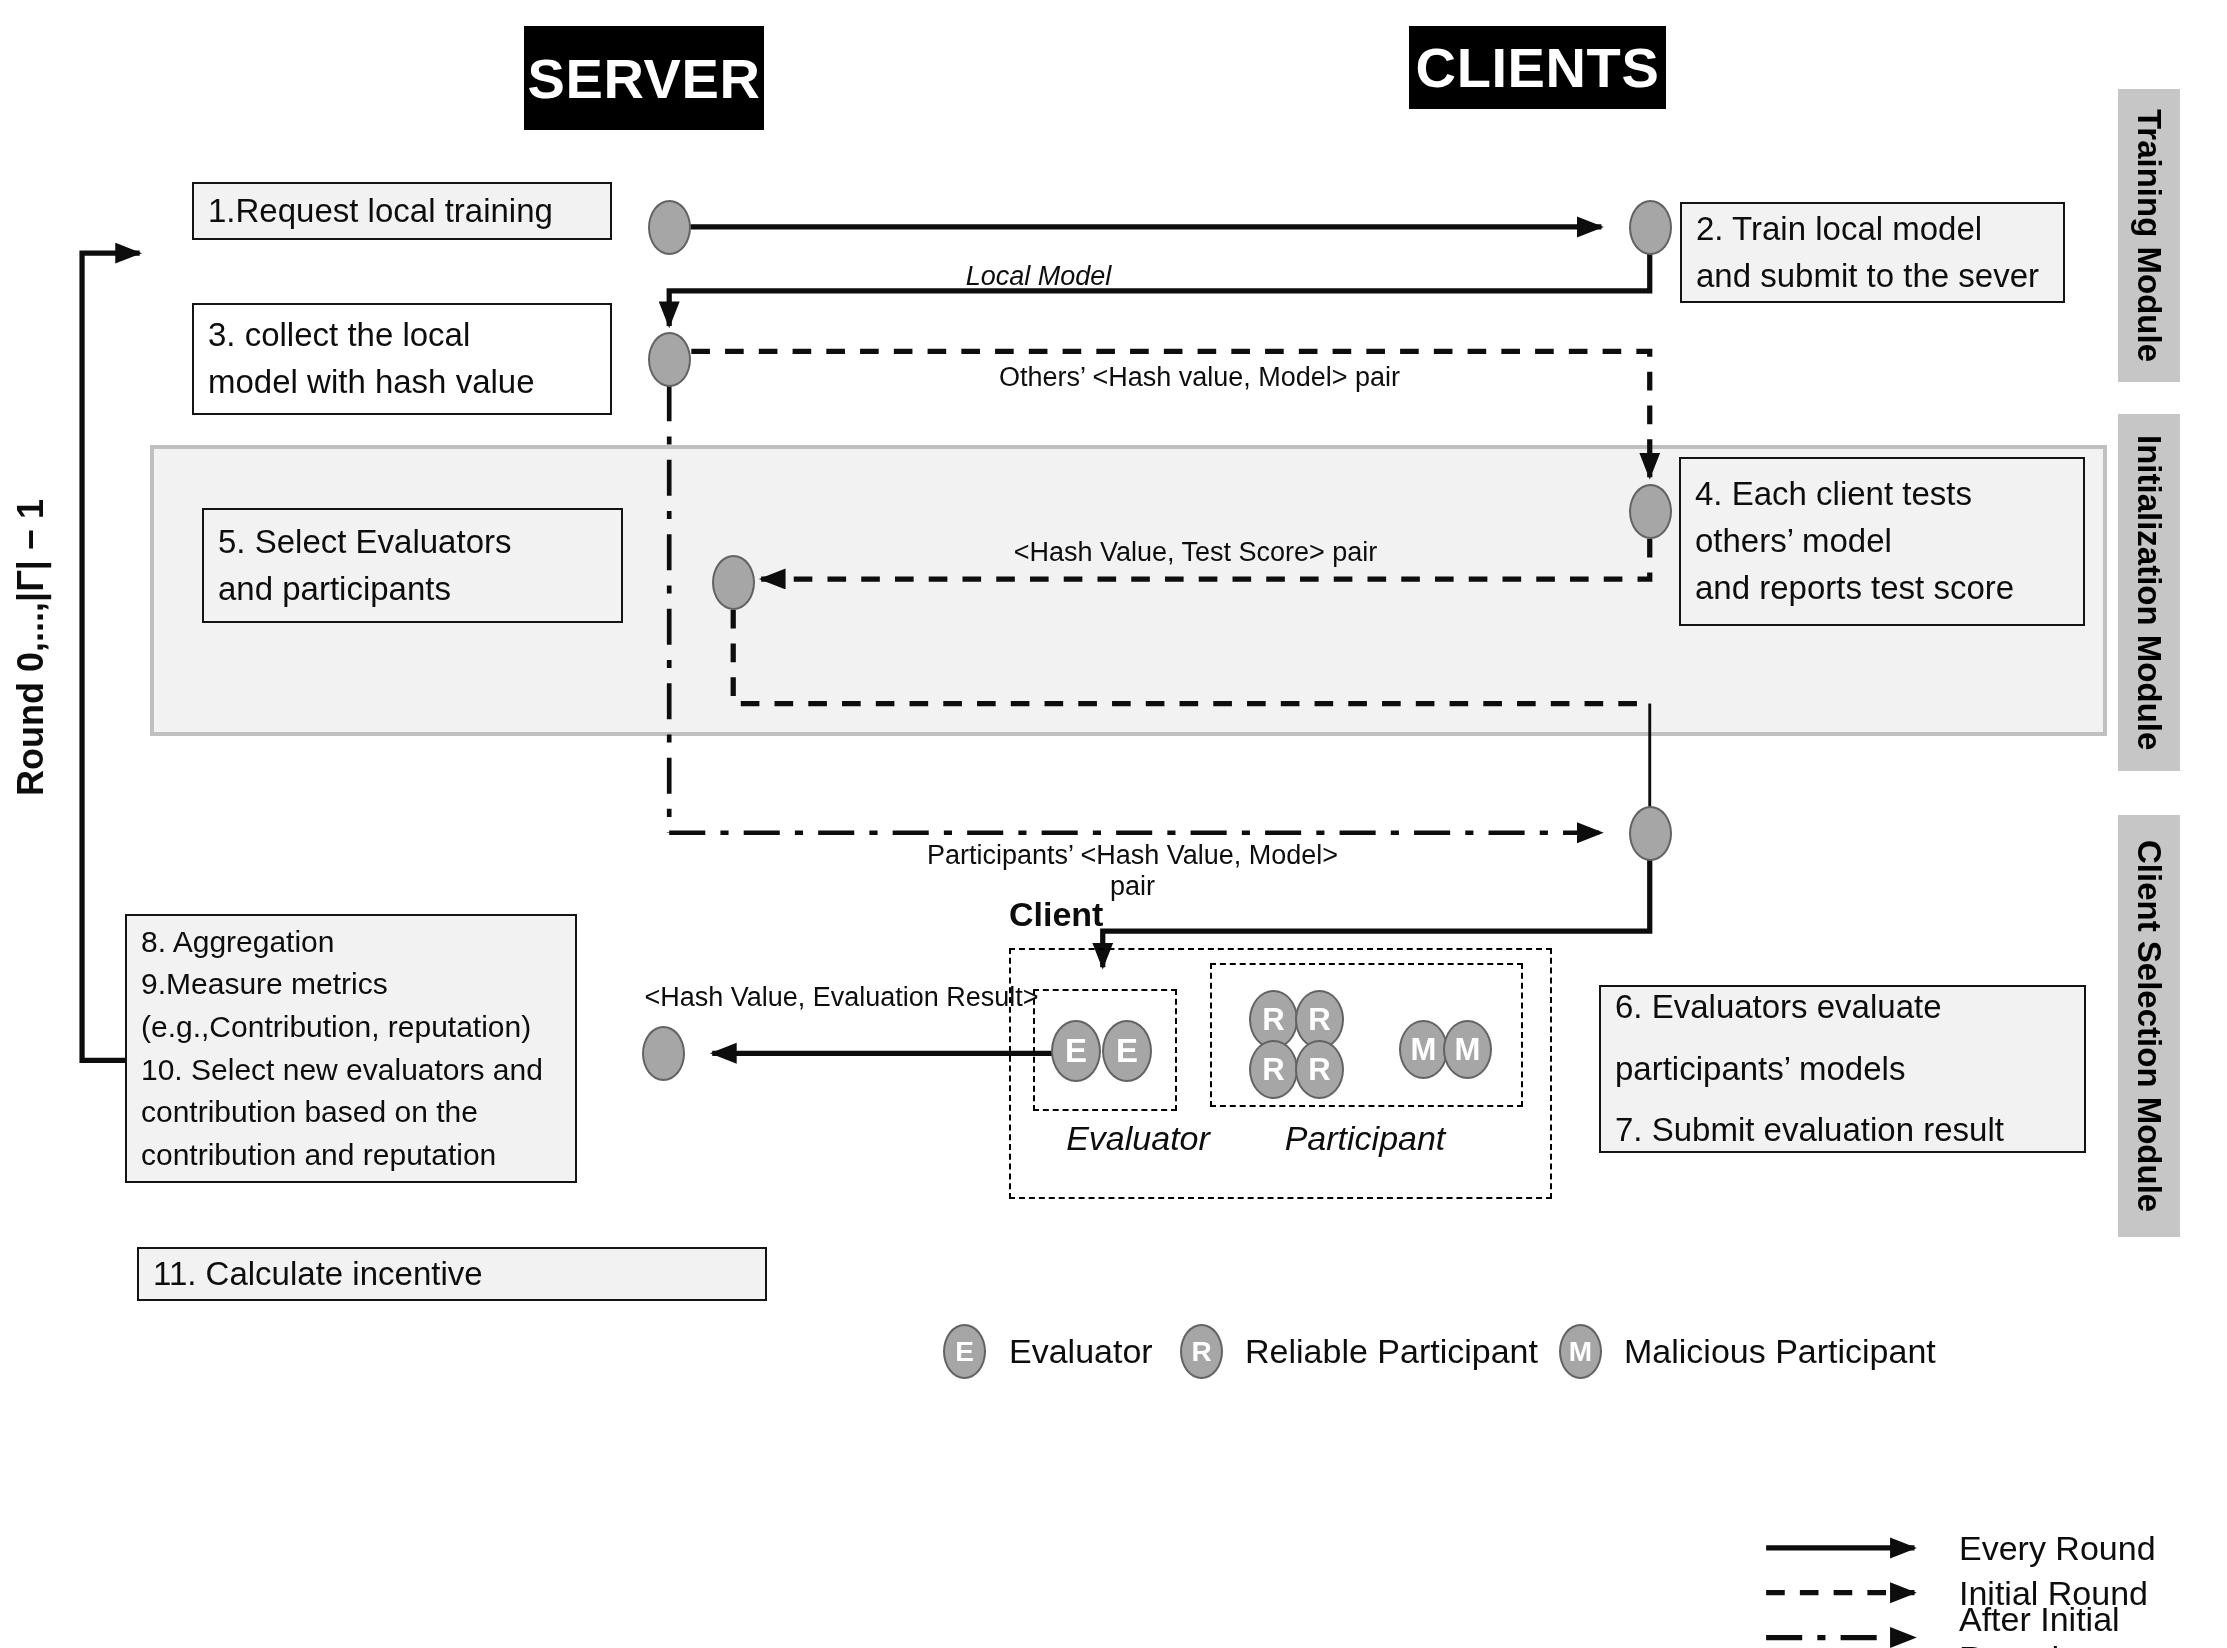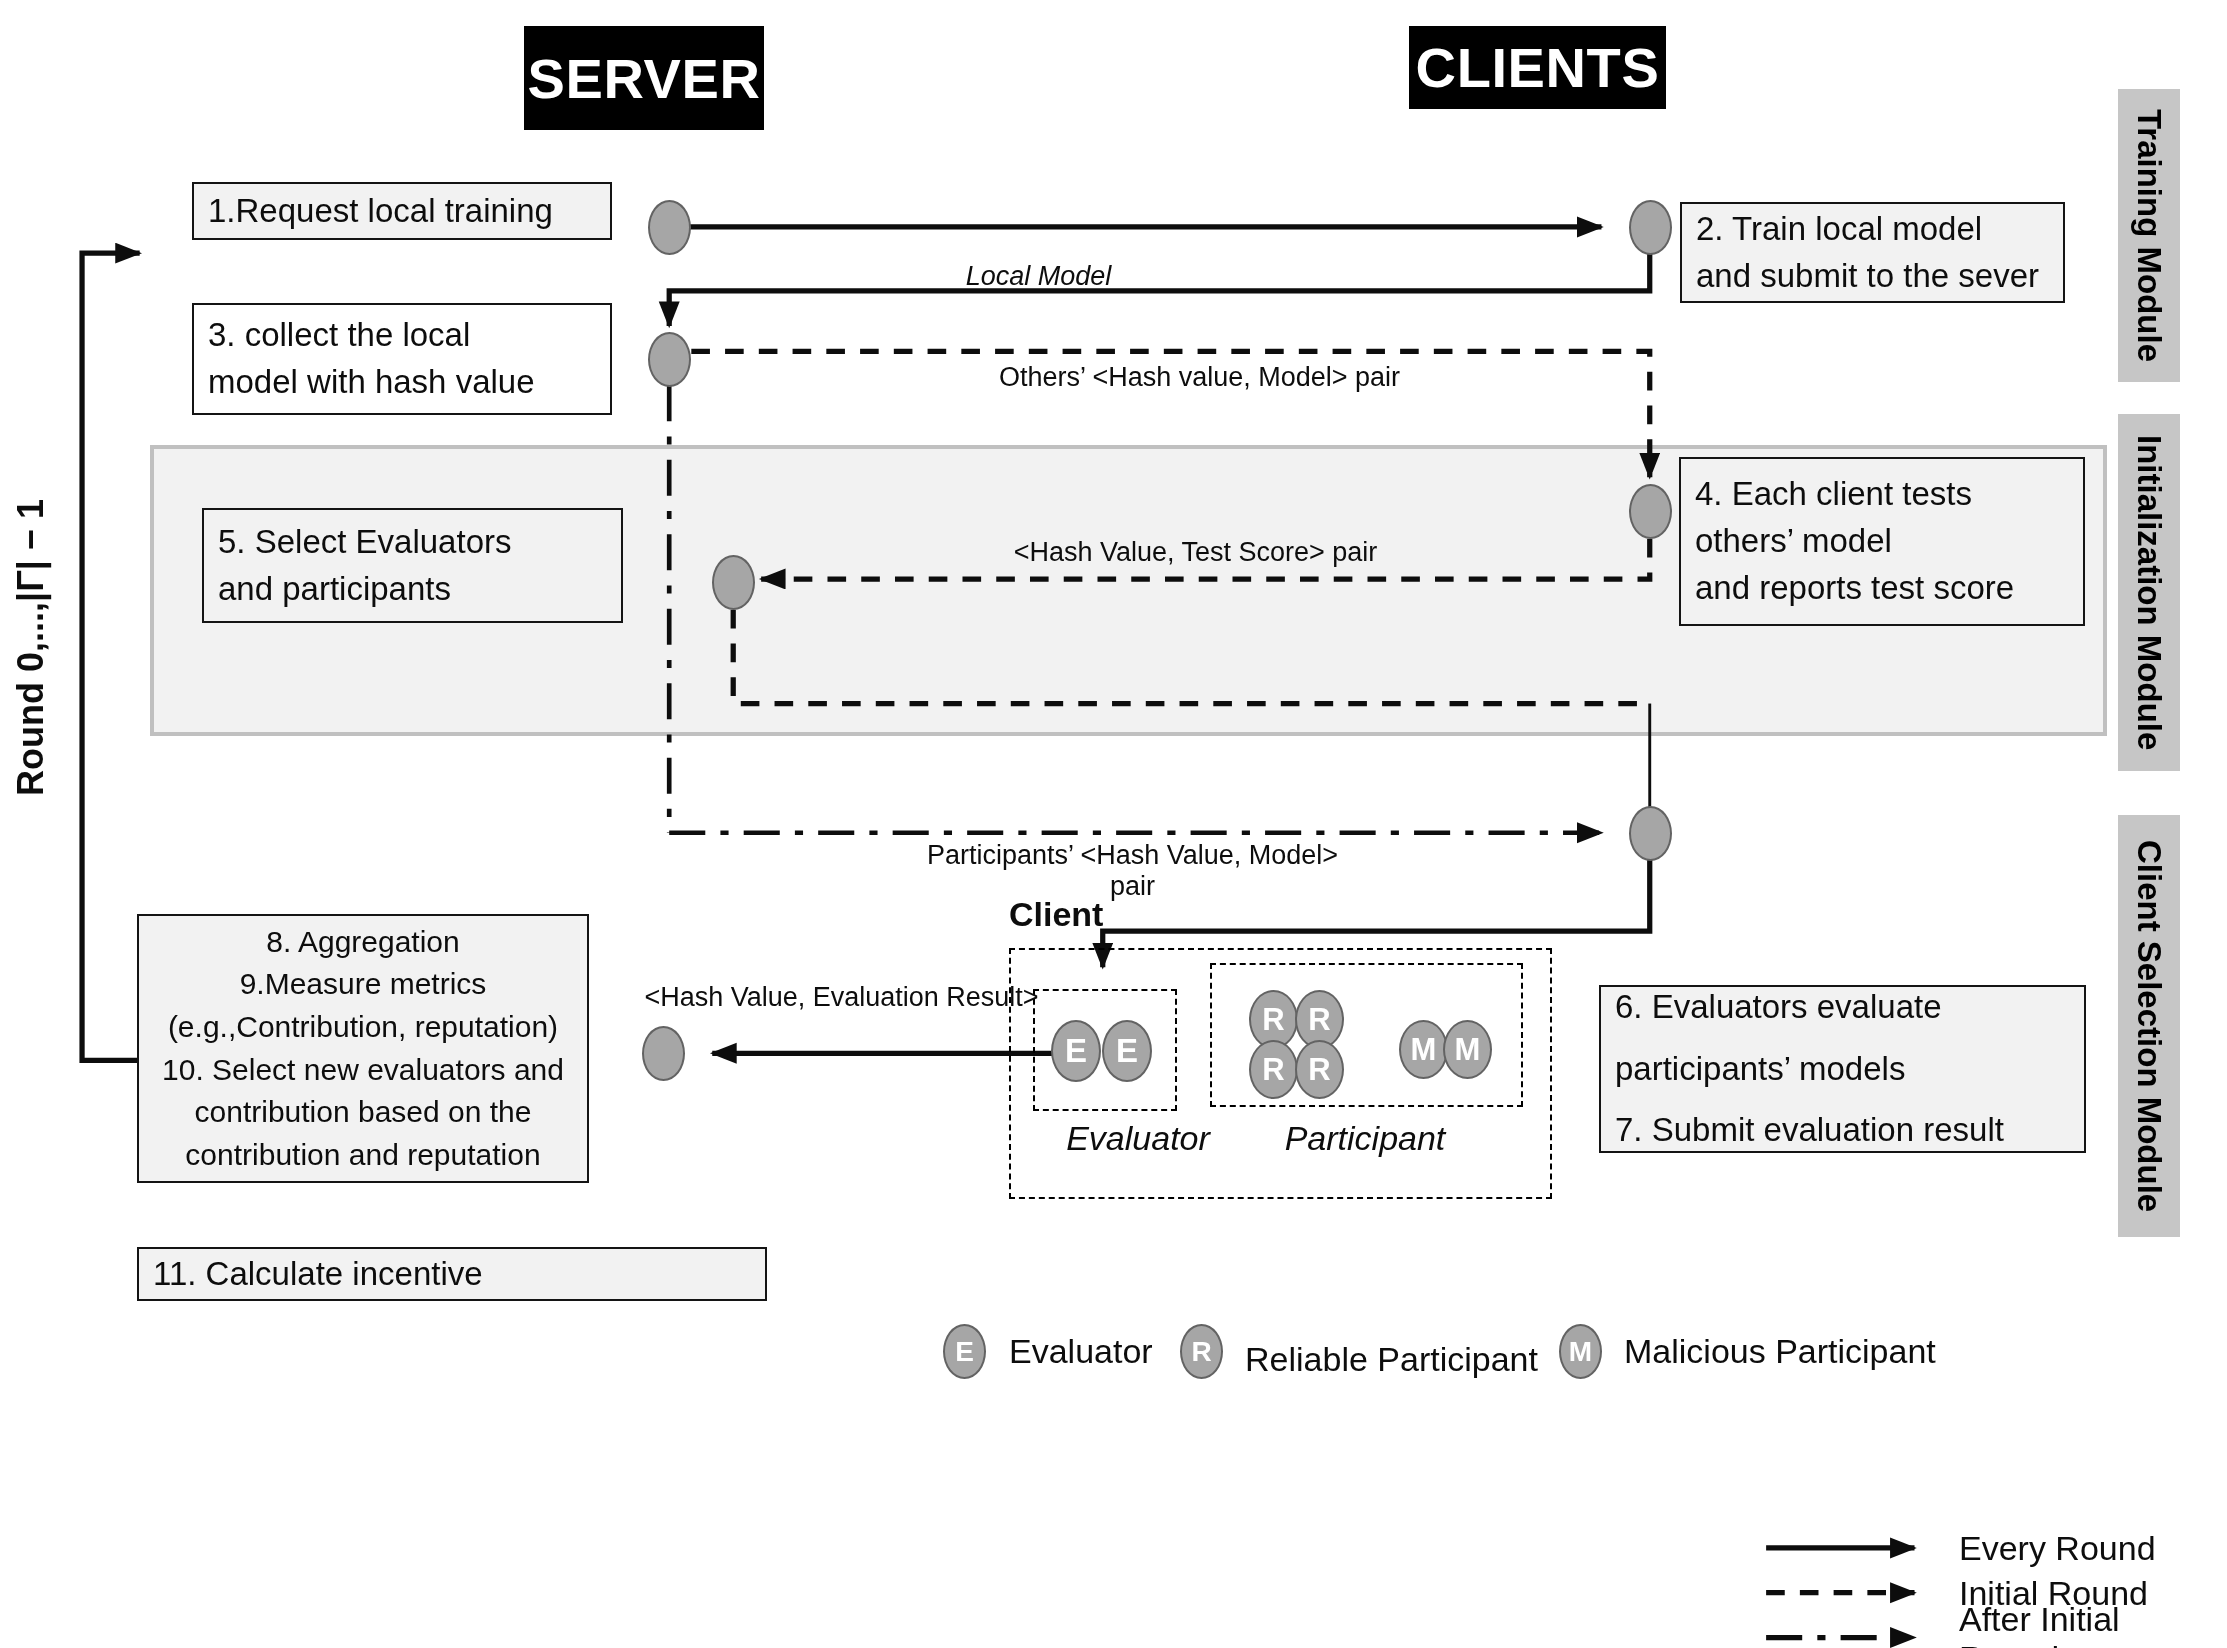--- a/index.html
+++ b/index.html
@@ -88,21 +88,21 @@
   <div class="ln">5. Select Evaluators</div>
   <div class="ln">and participants</div>
 </div>
 
 <div class="abs stepbox" style="left:1599px;top:985px;width:487px;height:168px;gap:15px;">
   <div class="ln">6. Evaluators evaluate</div>
   <div class="ln">participants’ models</div>
   <div class="ln">7. Submit evaluation result</div>
 </div>
 
-<div class="abs stepbox" style="left:137px;top:914px;width:452px;height:269px;font-size:30px;align-items:center;">
+<div class="abs stepbox" style="left:125px;top:914px;width:452px;height:269px;font-size:30px;">
   <div class="ln">8. Aggregation</div>
   <div class="ln">9.Measure metrics</div>
   <div class="ln">(e.g.,Contribution, reputation)</div>
   <div class="ln">10. Select new evaluators and</div>
   <div class="ln">contribution based on the</div>
   <div class="ln">contribution and reputation</div>
 </div>
 
 <div class="abs stepbox" style="left:137px;top:1247px;width:630px;height:54px;">
   <div class="ln">11.  Calculate incentive</div>
@@ -141,20 +141,20 @@
 <div class="abs itallabel" style="left:1042px;top:1119px;width:192px;text-align:center;">Evaluator</div>
 <div class="abs itallabel" style="left:1266px;top:1119px;width:198px;text-align:center;">Participant</div>
 
 <div class="abs tab" style="left:2118px;top:89px;width:62px;height:293px;">Training Module</div>
 <div class="abs tab" style="left:2118px;top:414px;width:62px;height:357px;">Initialization Module</div>
 <div class="abs tab" style="left:2118px;top:815px;width:62px;height:422px;">Client Selection Module</div>
 
 <div class="abs node" style="left:943px;top:1324px;width:43px;height:55px;font-size:28px;">E</div>
 <div class="abs legend-row-label" style="left:1009px;top:1324px;height:55px;">Evaluator</div>
 <div class="abs node" style="left:1180px;top:1324px;width:43px;height:55px;font-size:28px;">R</div>
-<div class="abs legend-row-label" style="left:1245px;top:1324px;height:55px;margin-top:8px;">Reliable Participant</div>
+<div class="abs legend-row-label" style="left:1245px;top:1324px;height:55px;">Reliable Participant</div>
 <div class="abs node" style="left:1559px;top:1324px;width:43px;height:55px;font-size:28px;">M</div>
 <div class="abs legend-row-label" style="left:1624px;top:1324px;height:55px;">Malicious Participant</div>
 
 <div class="abs legend-row-label" style="left:1959px;top:1525px;height:47px;">Every Round</div>
 <div class="abs legend-row-label" style="left:1959px;top:1570px;height:47px;">Initial Round</div>
 <div class="abs legend-row-label" style="left:1959px;top:1615px;height:47px;">After Initial Round</div>
 
 
 </body></html>

